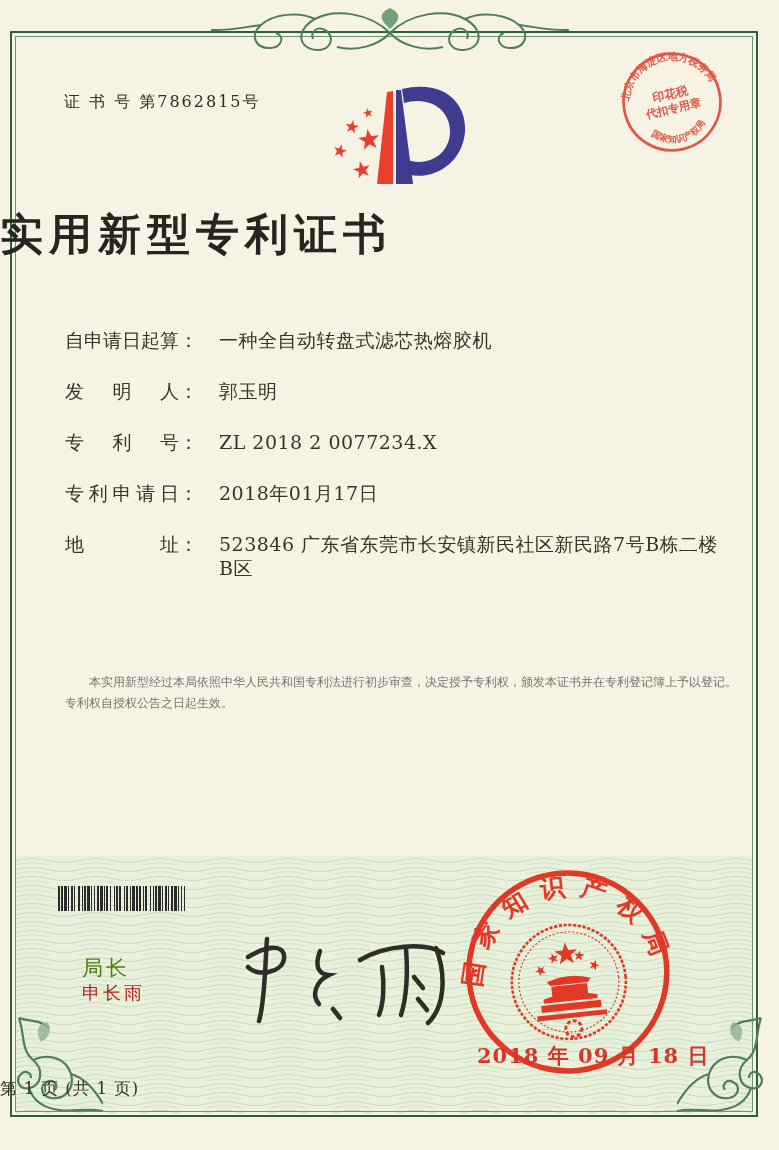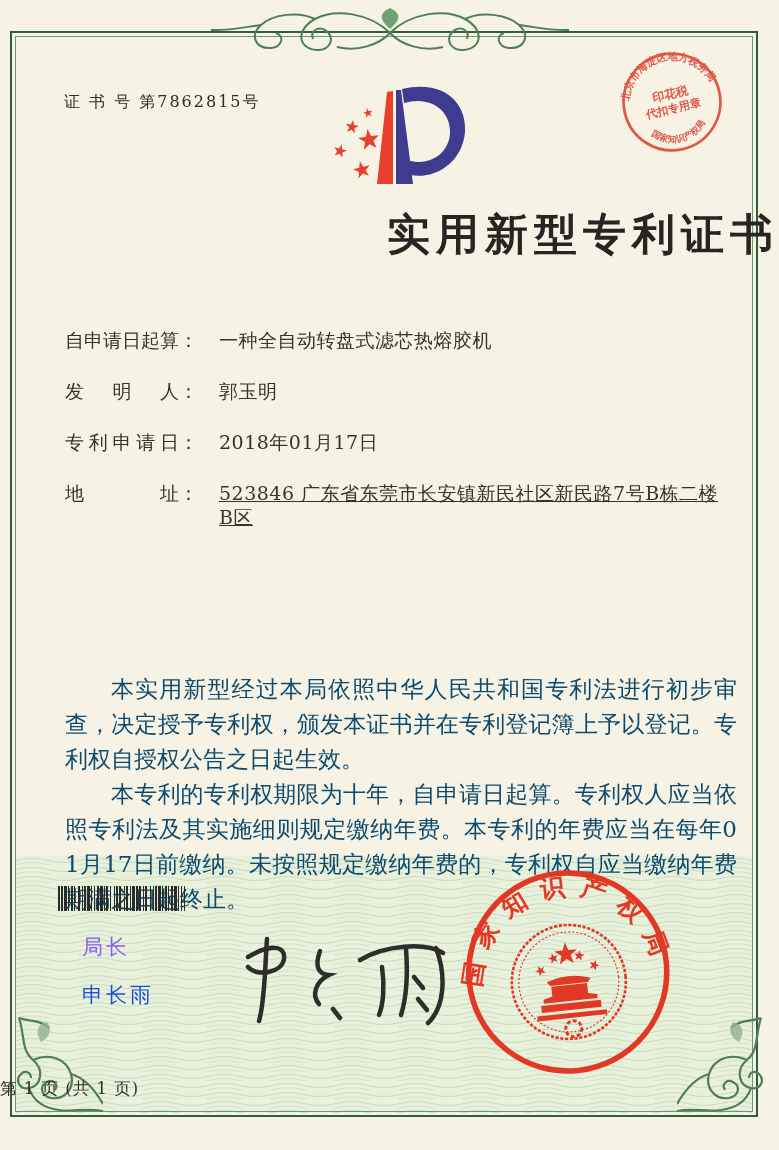--- a/index.html
+++ b/index.html
@@ -15,43 +15,43 @@
   .frame-inner{position:absolute;left:15px;top:36px;width:738px;height:1076px;
     border:1px solid #6d9672;box-sizing:border-box;}
   .guilloche{position:absolute;left:16px;top:856px;}
   .ornament-top{position:absolute;left:205px;top:3px;}
   .ornament-bl{position:absolute;left:11px;top:1016px;}
   .ornament-br{position:absolute;left:677px;top:1016px;transform:scaleX(-1);}
   
   .cert-no{position:absolute;left:64px;top:92px;font-size:16px;letter-spacing:2px;color:#2e2c26;}
   .tax-stamp{position:absolute;left:620px;top:50px;transform:rotate(-13deg);opacity:.92;}
   .logo{position:absolute;left:312px;top:74px;}
-  .title{position:absolute;left:0;top:206px;width:779px;text-align:right;
+  .title{position:absolute;left:0;top:206px;width:779px;text-align:left;
     font-size:43px;font-weight:bold;letter-spacing:6px;color:#27251f;}
   
   .fields{position:absolute;left:65px;top:328px;width:676px;font-size:19px;}
   .frow{margin-bottom:27px;line-height:24px;white-space:nowrap;}
   .flabel{display:inline-block;width:114px;text-align:justify;text-align-last:justify;
     vertical-align:top;}
   .colon{display:inline-block;vertical-align:top;}
   .fvalue{display:inline-block;margin-left:21px;vertical-align:top;letter-spacing:.5px;}
   .row-address{white-space:normal;margin-bottom:9px;}
-  .row-address .fvalue{max-width:505px;letter-spacing:.5px;text-decoration:underline;}
+  .row-address .fvalue{max-width:505px;letter-spacing:.5px;}
   .grant-row{position:relative;line-height:24px;white-space:nowrap;}
   .grant-right{position:absolute;left:362px;top:0;}
   
-  .paras{position:absolute;left:65px;top:672px;width:672px;font-size:23px;
-    line-height:35px;text-align:justify;word-break:break-all;color:#0c4a6e;}
+  .paras{position:absolute;left:65px;top:672px;width:672px;font-size:12px;
+    line-height:21px;text-align:justify;word-break:break-all;color:#737373;}
   .paras p{margin:0;text-indent:2em;}
   
   .barcode{position:absolute;left:58px;top:886px;}
-  .director-title{position:absolute;left:82px;top:933px;font-size:21px;letter-spacing:3px;
-    font-family:"DejaVu Sans","Liberation Sans",sans-serif;font-weight:500;color:#8b5cf6;}
-  .director-name{position:absolute;left:82px;top:981px;font-size:21px;letter-spacing:3px;
-    font-family:Liberation Mono, monospace;font-weight:500;color:#1d4ed8;}
+  .director-title{position:absolute;left:82px;top:954px;font-size:21px;letter-spacing:3px;
+    font-family:"DejaVu Sans","Liberation Sans",sans-serif;font-weight:500;color:#4d7c0f;}
+  .director-name{position:absolute;left:82px;top:981px;font-size:18px;letter-spacing:3px;
+    font-family:Liberation Mono, monospace;font-weight:500;color:#b91c1c;}
   .signature{position:absolute;left:185px;top:915px;}
   .seal{position:absolute;left:452px;top:858px;transform:rotate(-6deg);}
   .seal-date{position:absolute;left:477px;top:1042px;font-size:21px;letter-spacing:1px;
     color:#d5372a;font-weight:bold;}
   .footer{position:absolute;left:0;top:1078px;width:779px;text-align:left;
     font-size:16.5px;color:#2f2d27;letter-spacing:1px;}
   text{font-family:"DejaVu Serif","Liberation Serif",serif;}
 </style>
 </head>
 <body>
@@ -141,30 +141,32 @@
   <div class="title">实用新型专利证书</div>
 
   <div class="fields">
     <div class="frow">
       <span class="flabel">自申请日起算</span><span class="colon">：</span><span class="fvalue">一种全自动转盘式滤芯热熔胶机</span>
     </div>
     <div class="frow">
       <span class="flabel">发明人</span><span class="colon">：</span><span class="fvalue">郭玉明</span>
     </div>
     <div class="frow">
+      <span class="flabel">专利号</span><span class="colon">：</span><span class="fvalue">ZL 2018 2 0077234.X</span>
+    </div>
+    <div class="frow">
       <span class="flabel">专利申请日</span><span class="colon">：</span><span class="fvalue">2018年01月17日</span>
     </div>
     <div class="frow row-address">
       <span class="flabel">地址</span><span class="colon">：</span><span class="fvalue">523846 广东省东莞市长安镇新民社区新民路7号B栋二楼B区</span>
     </div>
   </div>
 
   <div class="paras">
     <p>本实用新型经过本局依照中华人民共和国专利法进行初步审查，决定授予专利权，颁发本证书并在专利登记簿上予以登记。专利权自授权公告之日起生效。</p>
-    <p>本专利的专利权期限为十年，自申请日起算。专利权人应当依照专利法及其实施细则规定缴纳年费。本专利的年费应当在每年01月17日前缴纳。未按照规定缴纳年费的，专利权自应当缴纳年费期满之日起终止。</p>
   </div>
 
   <div class="barcode">
     <svg id="barcodeSvg" width="230" height="25">
         <rect x="0" y="0" width="2" height="25" fill="#2a2a28"></rect>
         <rect x="3" y="0" width="2" height="25" fill="#2a2a28"></rect>
         <rect x="6" y="0" width="3" height="25" fill="#2a2a28"></rect>
         <rect x="10" y="0" width="1" height="25" fill="#2a2a28"></rect>
         <rect x="13" y="0" width="2" height="25" fill="#2a2a28"></rect>
         <rect x="16" y="0" width="1" height="25" fill="#2a2a28"></rect>
@@ -240,16 +242,17 @@
       <polygon fill="#e23826" points="14.14,-30.38 14.63,-26.47 18.47,-25.57 14.91,-23.90 15.24,-19.98 12.54,-22.85 8.91,-21.32 10.81,-24.77 8.24,-27.75 12.11,-27.01"></polygon>
       <polygon fill="#e23826" points="29.32,-18.98 28.92,-15.07 32.46,-13.33 28.61,-12.50 28.05,-8.60 26.07,-12.01 22.19,-11.33 24.82,-14.27 22.98,-17.75 26.58,-16.16"></polygon>
       <path d="M-22,-2 q22,-8 44,0 l-3,4 h-38 Z" fill="#e23826"></path>
       <rect x="-18" y="3" width="36" height="10" fill="#e23826"></rect>
       <path d="M-27,15 q27,-8 54,0 l0,4 h-54 Z" fill="#e23826"></path>
       <rect x="-30" y="21" width="60" height="7" fill="#e23826"></rect>
       <rect x="-35" y="31" width="70" height="5" fill="#e23826"></rect>
       <circle cy="47" r="8" fill="none" stroke="#e23826" stroke-width="3" stroke-dasharray="4,2.2"></circle>
     </g>
   </svg>
+  <div class="seal-date">2018 年 09 月 18 日</div>
 
   <div class="footer">第 1 页 (共 1 页)</div>
 
 </div>
 
 </body></html>

